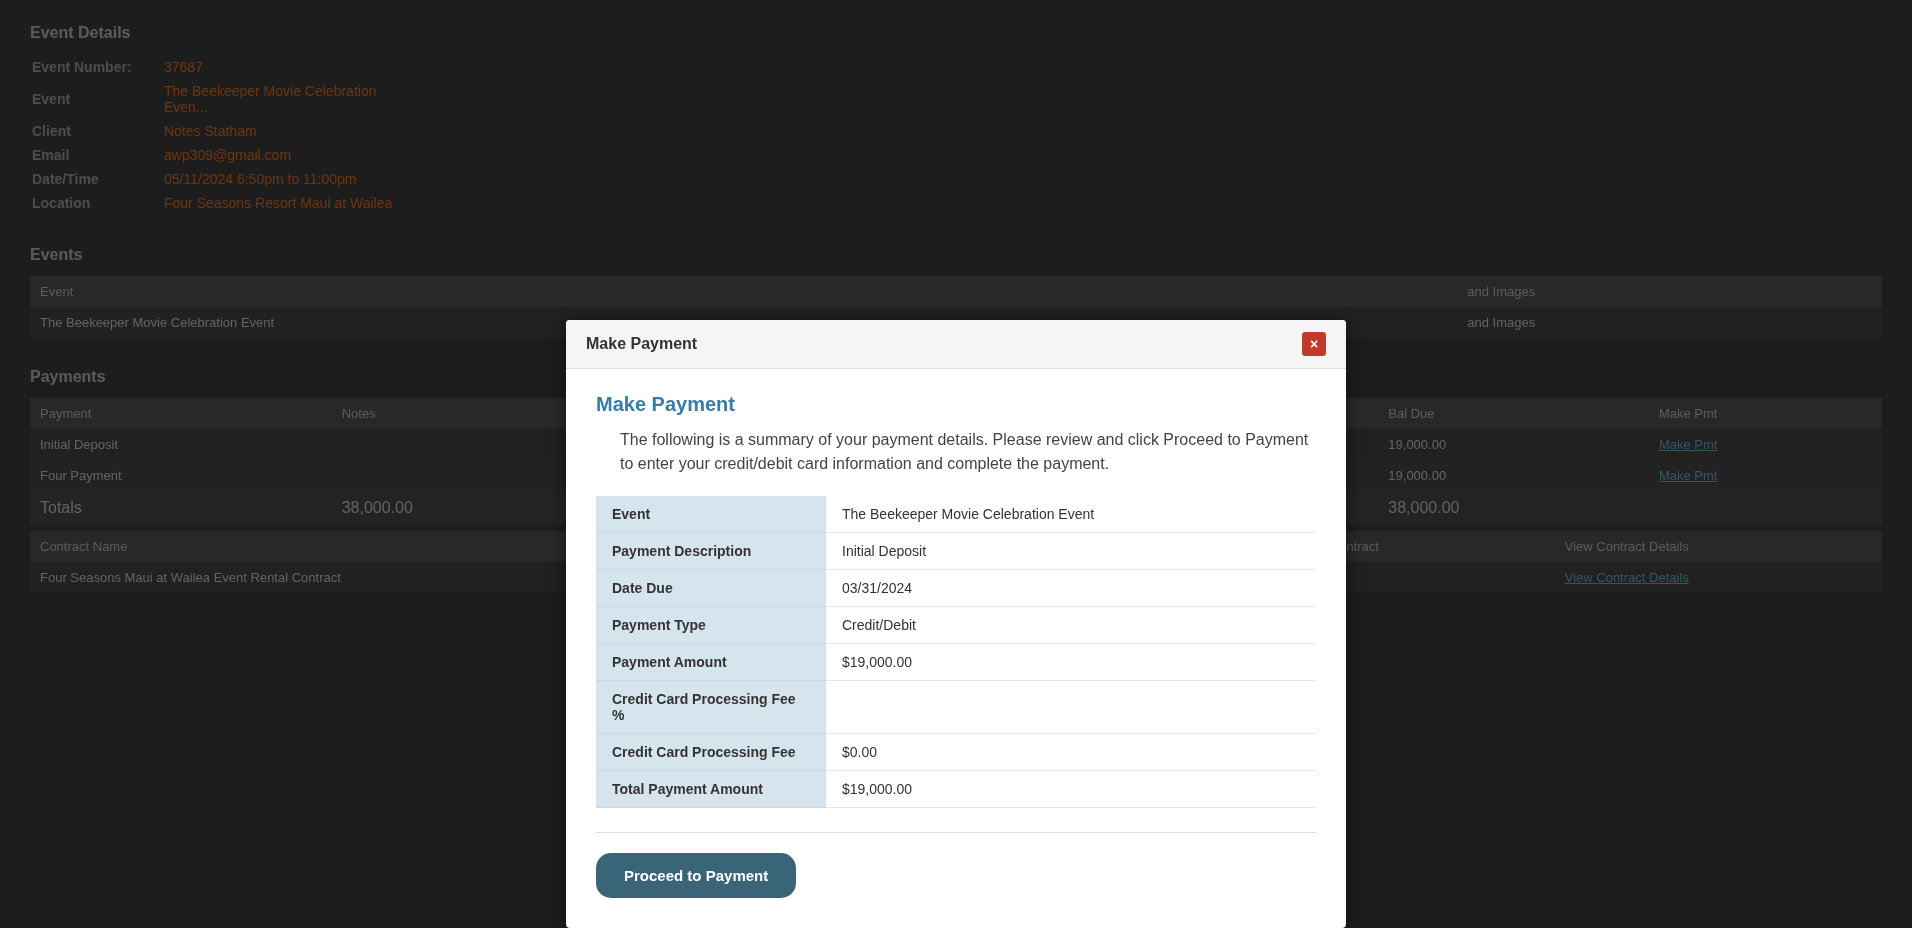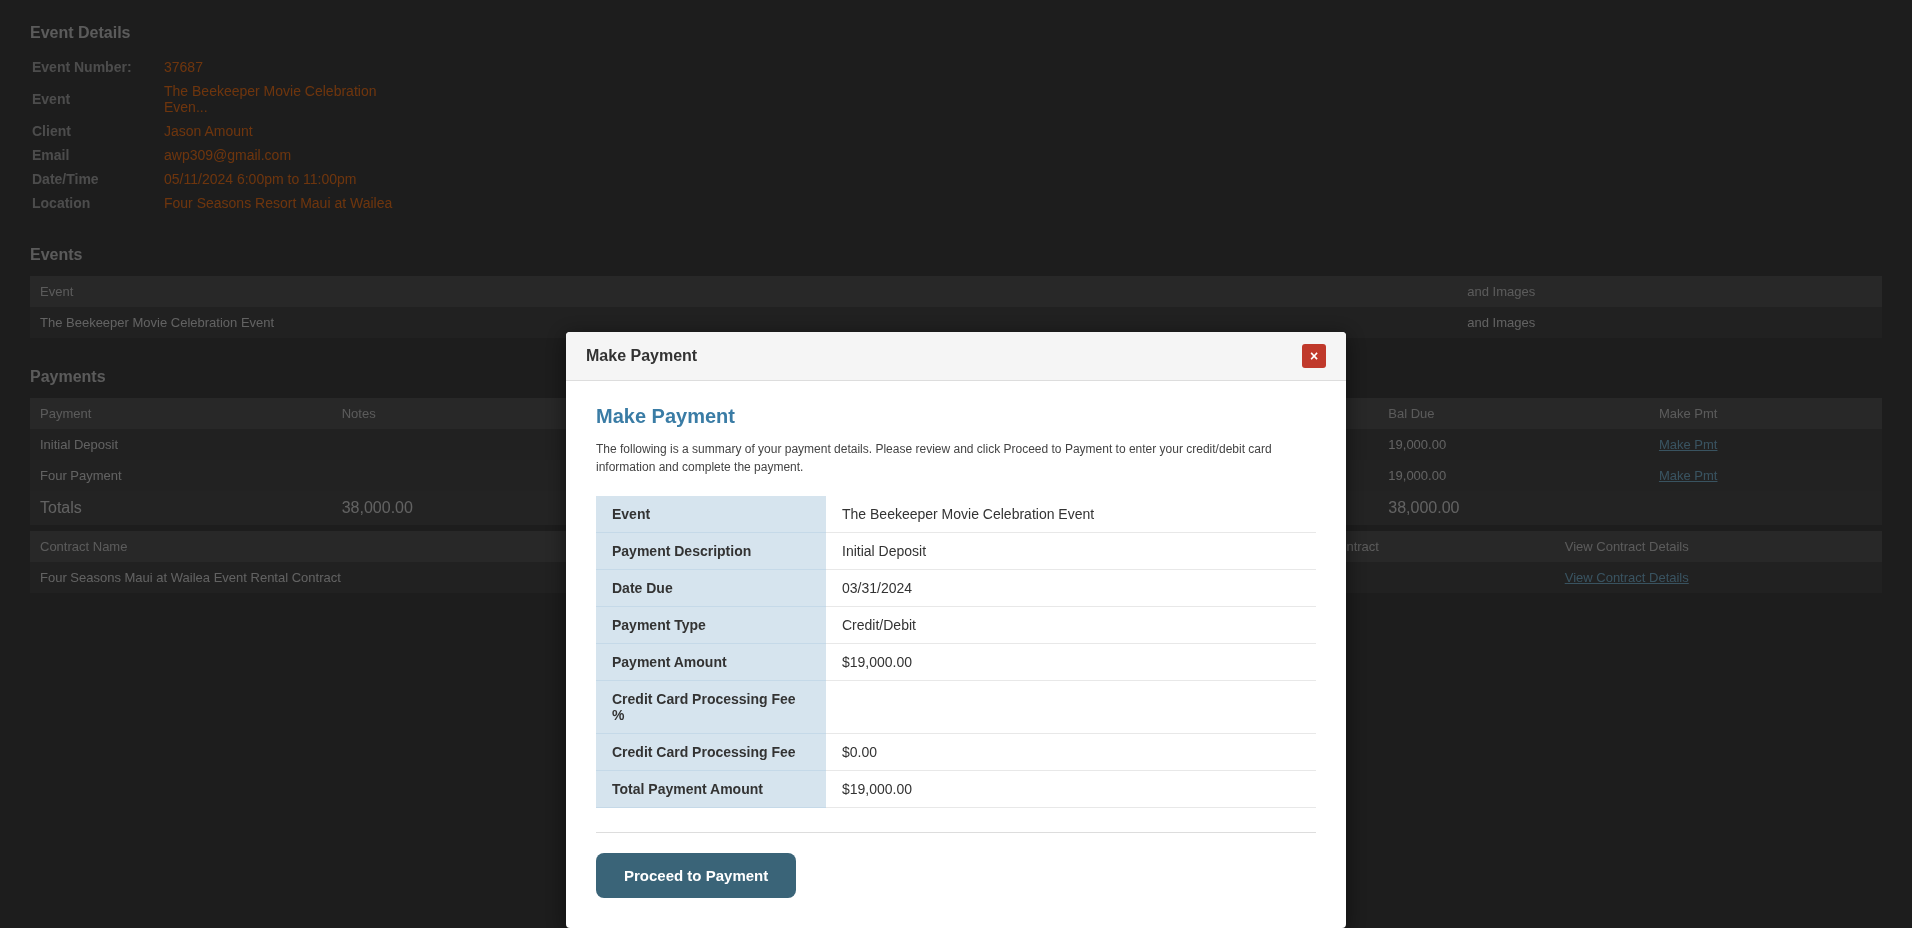--- a/index.html
+++ b/index.html
@@ -139,23 +139,24 @@
 
     .modal-section-title {
       color: #3a7ca5;
       font-size: 20px;
       font-weight: bold;
       margin-bottom: 12px;
     }
 
     .modal-desc {
       color: #444;
-      font-size: 12px;
+      font-size: 16px;
       line-height: 1.5;
       margin-bottom: 20px;
+      margin-left: 24px;
     }
 
     .payment-table {
       width: 100%;
       border-collapse: collapse;
       margin-bottom: 24px;
     }
     .payment-table tr td:first-child {
       background: #d6e4ee;
       color: #333;
@@ -177,21 +178,21 @@
       border-top: 1px solid #ddd;
       margin: 16px 0 20px;
     }
 
     .proceed-btn {
       background: #3a6478;
       color: #fff;
       border: none;
       padding: 14px 28px;
       font-size: 15px;
-      border-radius: 8px;
+      border-radius: 15px;
       cursor: pointer;
       font-weight: 600;
     }
   </style>
 </head>
 <body>
 
 <div class="bg-page">
 
   <h2 class="section-title">Event Details</h2>
@@ -201,29 +202,29 @@
       <tr>
         <td>Event Number:</td>
         <td>37687</td>
       </tr>
       <tr>
         <td>Event</td>
         <td>The Beekeeper Movie Celebration Even...</td>
       </tr>
       <tr>
         <td>Client</td>
-        <td>Jason Amount</td>
+        <td>Notes Statham</td>
       </tr>
       <tr>
         <td>Email</td>
         <td>awp309@gmail.com</td>
       </tr>
       <tr>
         <td>Date/Time</td>
-        <td>05/11/2024 6:00pm to 11:00pm</td>
+        <td>05/11/2024 6:50pm to 11:00pm</td>
       </tr>
       <tr>
         <td>Location</td>
         <td>Four Seasons Resort Maui at Wailea</td>
       </tr>
     </tbody>
   </table>
 
   <h2 class="section-title" style="margin-top:30px;">Events</h2>
   <table class="data-table">

